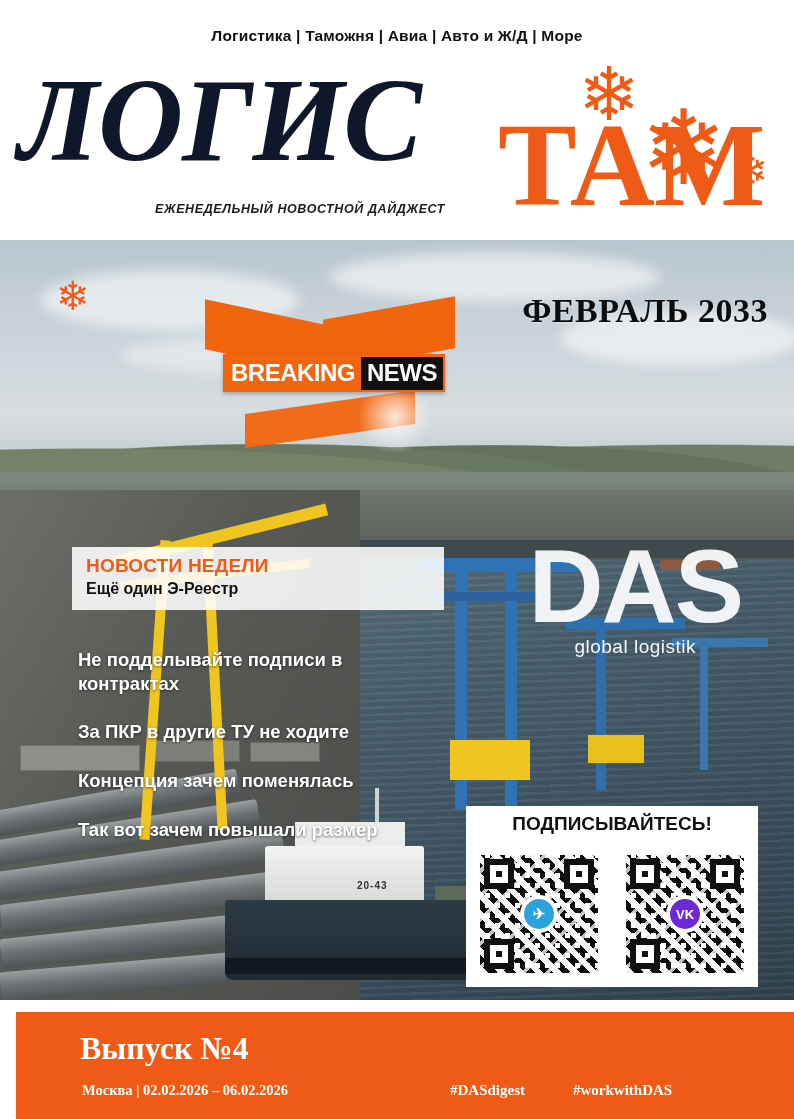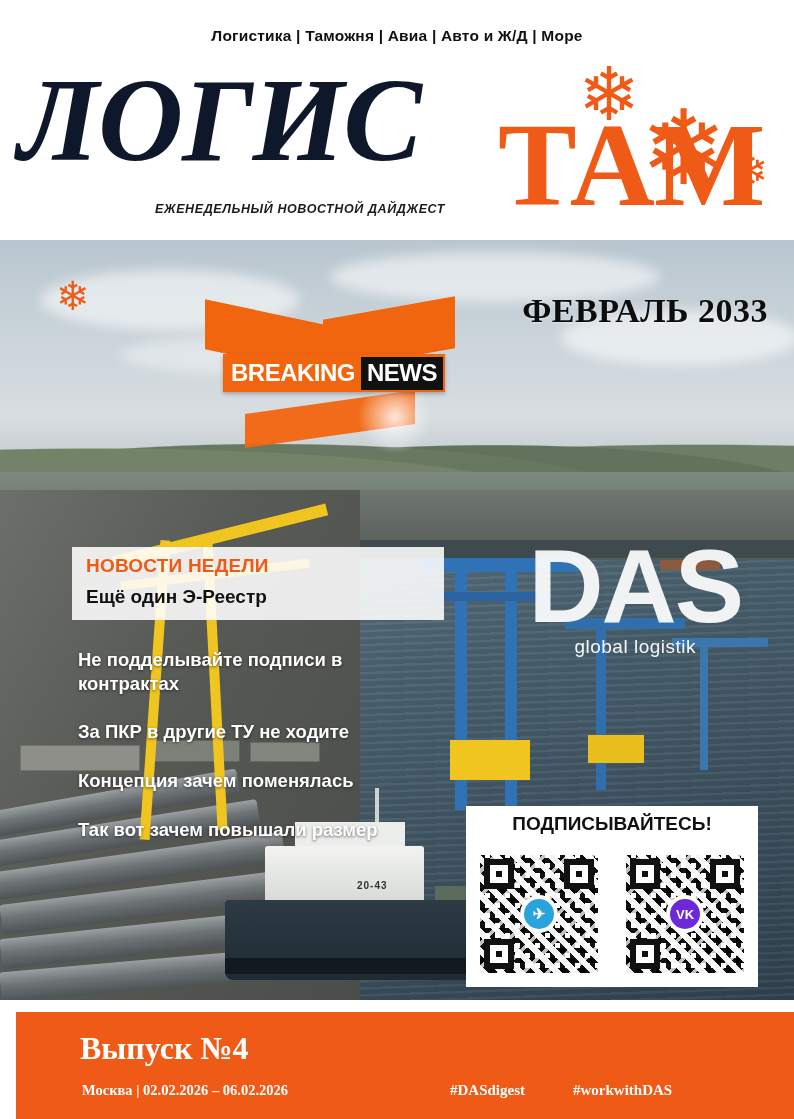--- a/index.html
+++ b/index.html
@@ -392,23 +392,23 @@
   .lead-kicker {
     font-family: "Liberation Sans", sans-serif;
     font-weight: bold;
     font-size: 19px;
     color: #ef5b16;
     letter-spacing: .2px;
   }
   .lead-title {
     font-family: "Liberation Sans", sans-serif;
     font-weight: bold;
-    font-size: 19px;
+    font-size: 16px;
     color: #111111;
-    margin-top: 9px;
+    margin-top: 3px;
   }
 
   
   .headlines {
     position: absolute;
     left: 78px; top: 408px;
     width: 370px;
   }
   .hl {
     font-family: "Liberation Sans", sans-serif;

